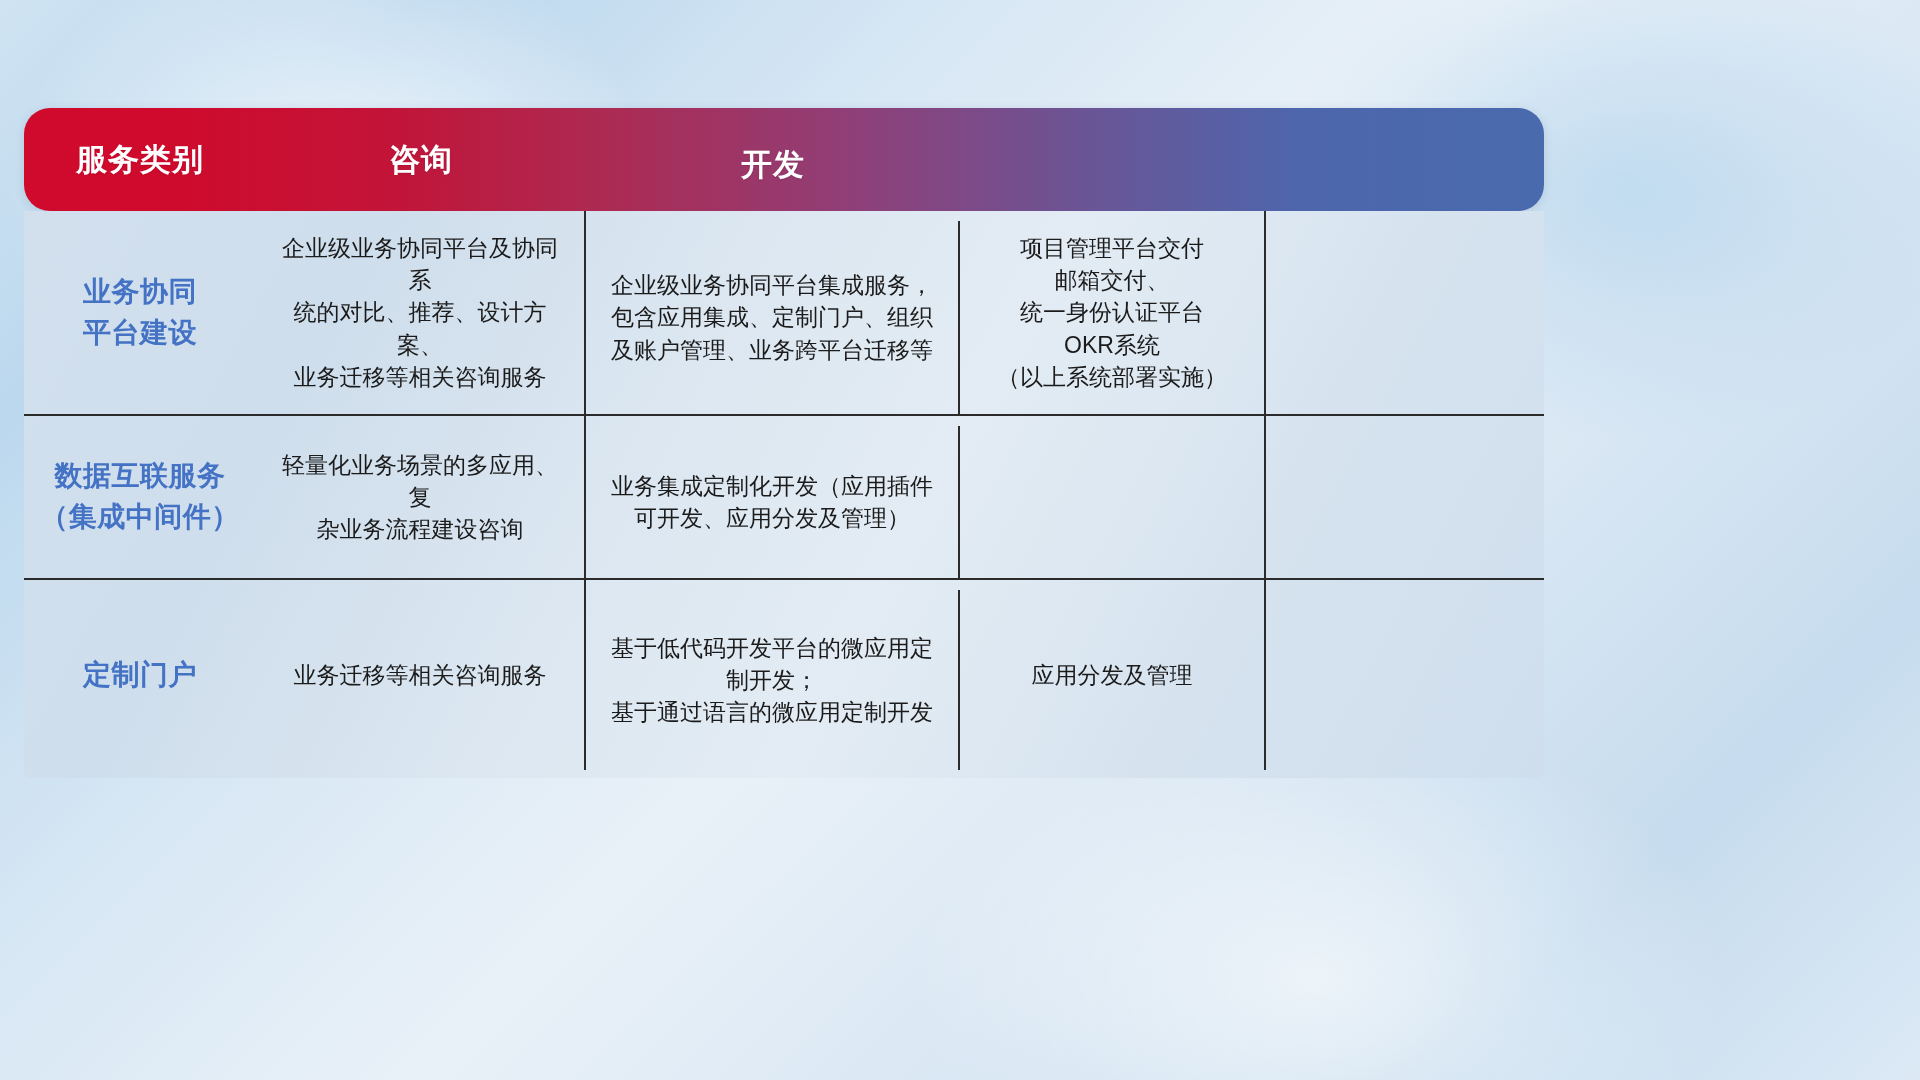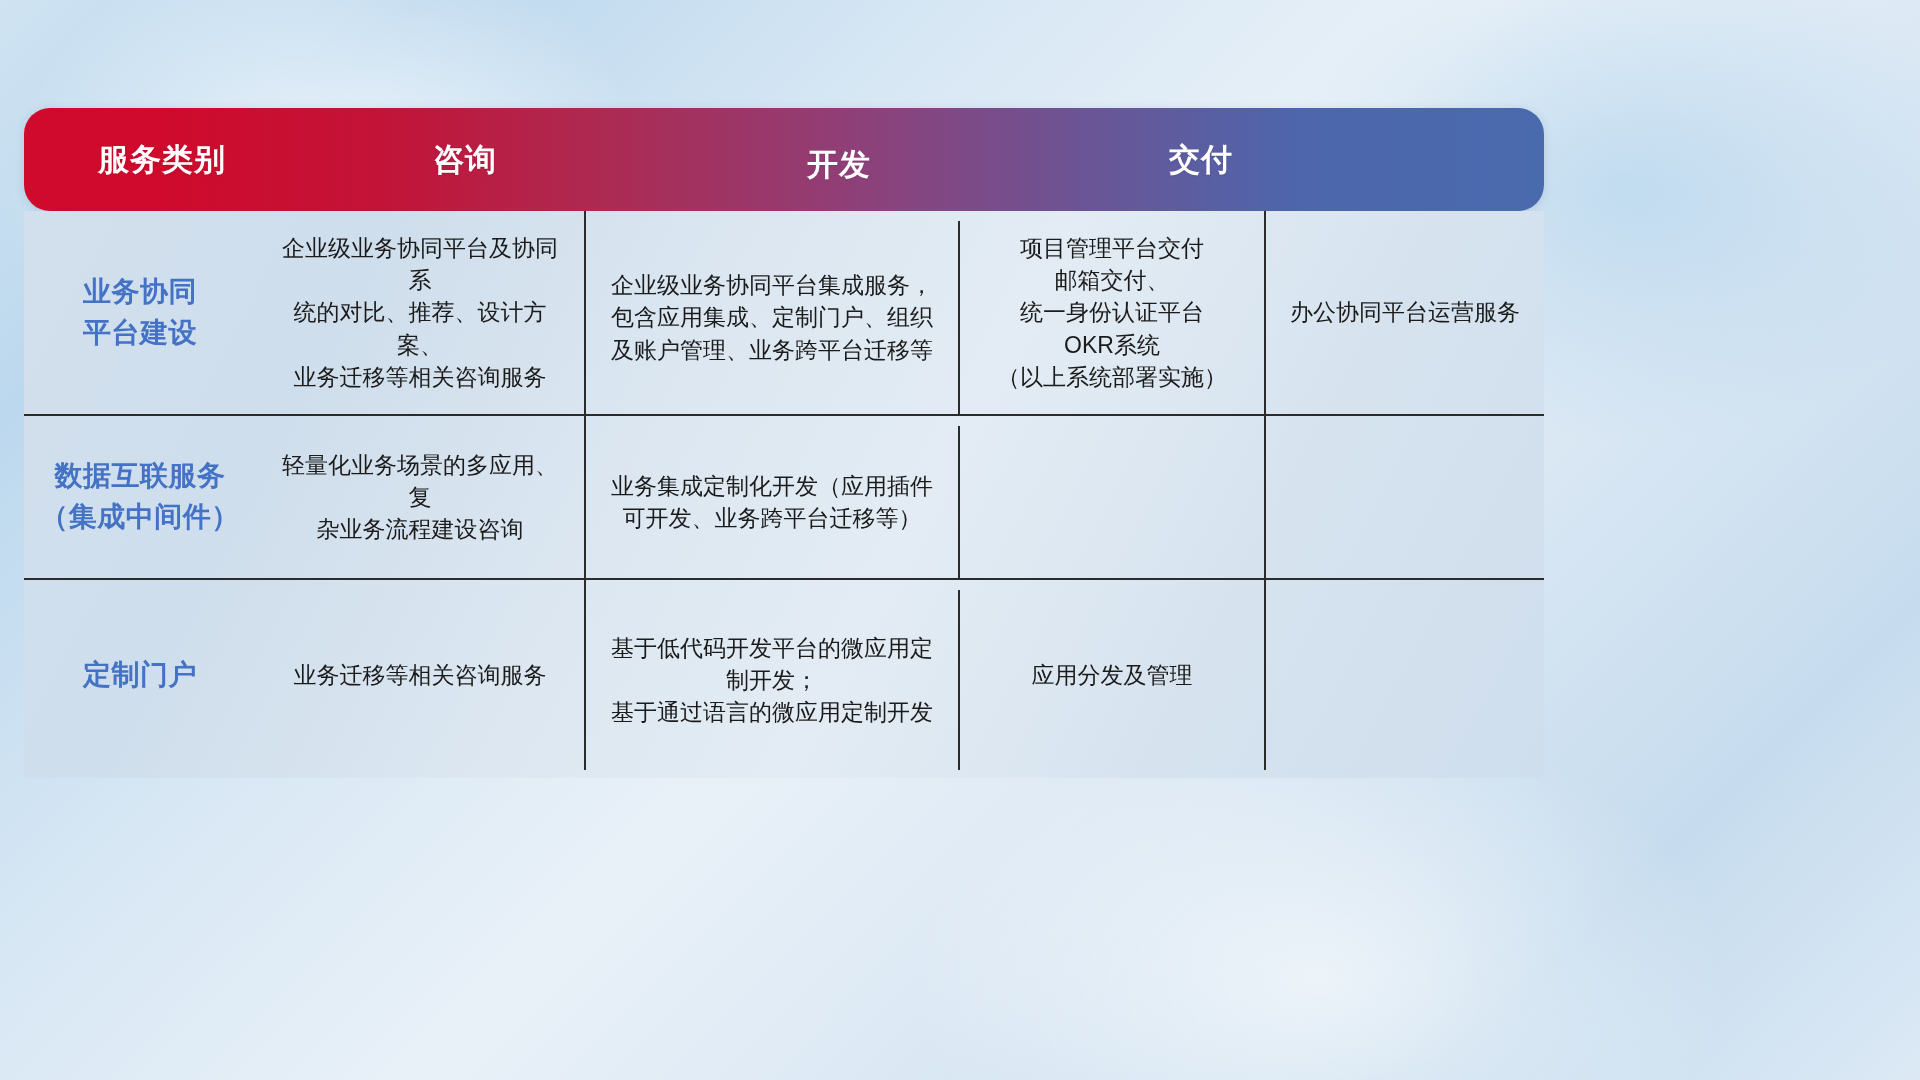--- a/index.html
+++ b/index.html
@@ -73,21 +73,20 @@
     overflow: hidden;
   }
   .th {
     color: #ffffff;
     font-size: 31px;
     font-weight: bold;
     text-align: center;
     letter-spacing: 1px;
     white-space: nowrap;
     text-shadow: 0 1px 2px rgba(0,0,0,0.10);
-    padding-left: 22px;
   }
 
   
   .table-body {
     position: relative;
     height: 567px;
     background: linear-gradient(118deg,
         #d2e0ee 0%,
         #cfdeec 20%,
         #dce7f1 42%,
@@ -154,21 +153,20 @@
 <div class="bg-bloom-a"></div>
 <div class="bg-bloom-b"></div>
 <div class="bg-bloom-c"></div>
 
 <div class="table-wrap">
 
   <div class="table-header">
     <div class="th c0">服务类别</div>
     <div class="th c1">咨询</div>
     <div class="th c2">开发</div>
-    <div class="th c3">交付</div>
   </div>
 
   <div class="table-body">
 
     <div class="row r1">
       <div class="cell c0">
         <span class="cat-label">业务协同
 平台建设</span>
       </div>
       <div class="cell c1 vline">
@@ -181,37 +179,34 @@
 包含应用集成、定制门户、组织
 及账户管理、业务跨平台迁移等</span>
       </div>
       <div class="cell c3 vline">
         <span class="cell-text">项目管理平台交付
 邮箱交付、
 统一身份认证平台
 OKR系统
 （以上系统部署实施）</span>
       </div>
-      <div class="cell c4">
-        <span class="cell-text">办公协同平台运营服务</span>
-      </div>
     </div>
 
     <div class="row r2">
       <div class="cell c0">
         <span class="cat-label">数据互联服务
 （集成中间件）</span>
       </div>
       <div class="cell c1 vline">
         <span class="cell-text">轻量化业务场景的多应用、复
 杂业务流程建设咨询</span>
       </div>
       <div class="cell c2 vline">
         <span class="cell-text">业务集成定制化开发（应用插件
-可开发、业务跨平台迁移等）</span>
+可开发、应用分发及管理）</span>
       </div>
       <div class="cell c3 vline">
         <span class="cell-text"></span>
       </div>
       <div class="cell c4">
         <span class="cell-text"></span>
       </div>
     </div>
 
     <div class="row r3">

